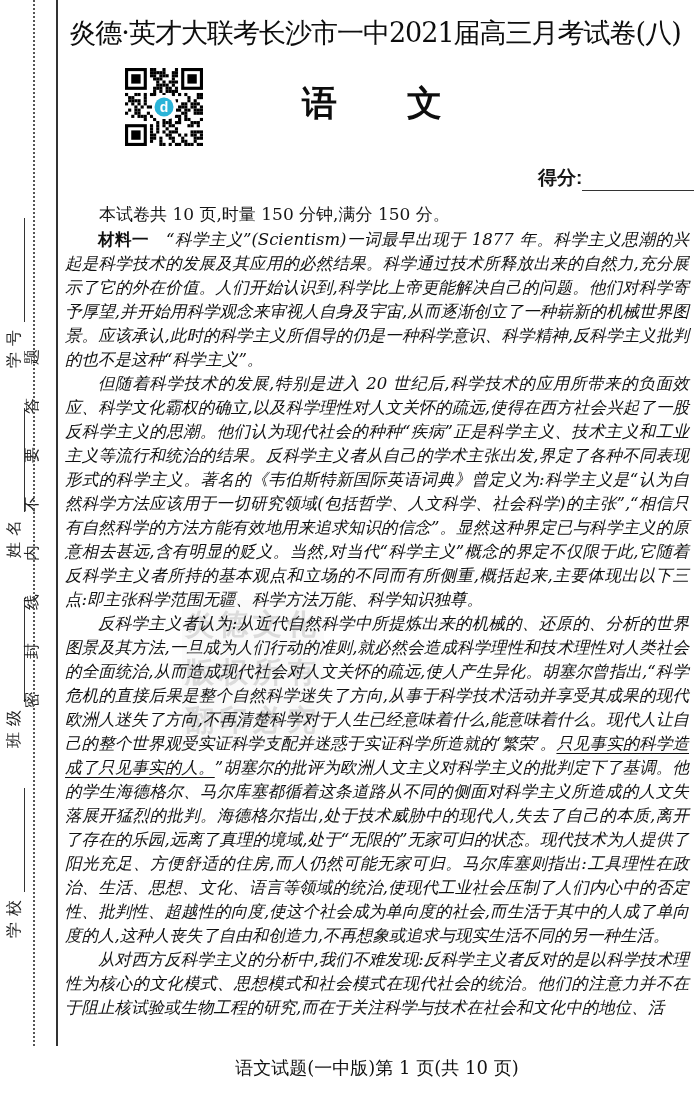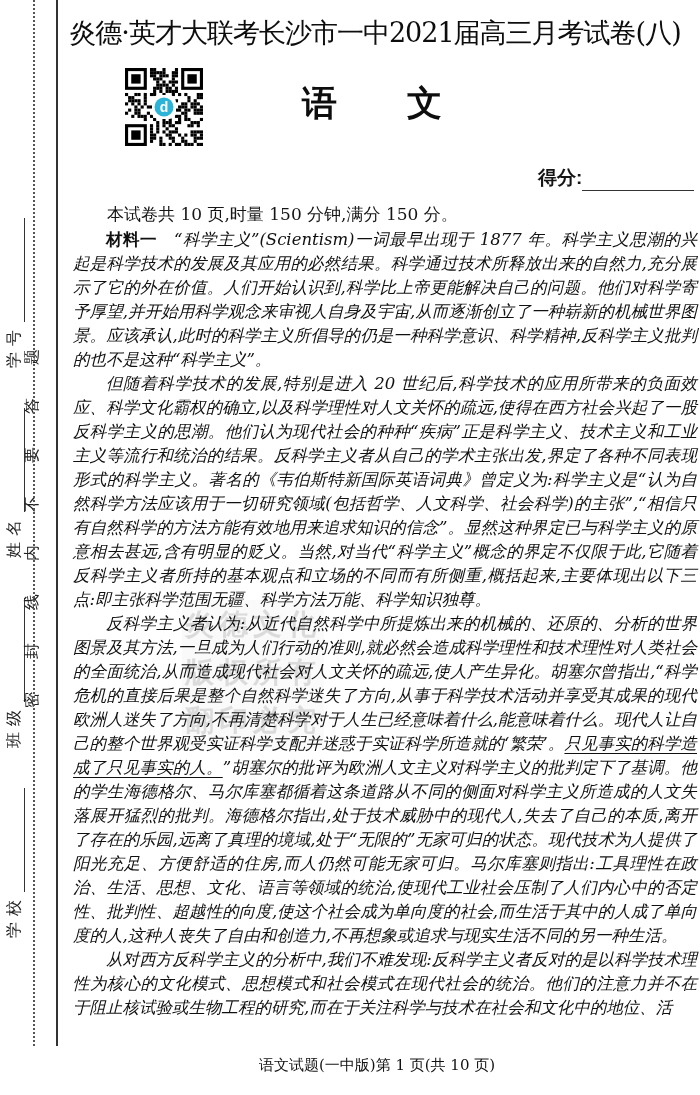--- a/index.html
+++ b/index.html
@@ -36,21 +36,21 @@
   .subject-title {
     position:absolute; left:302px; top:80px;
     font-size:35px; font-weight:bold; color:#0d0d0d;
     font-family:Liberation Serif, serif; white-space:pre;
   }
   .score-box { position:absolute; left:538px; top:165px; font-size:19px; font-weight:bold;
     font-family:"Liberation Sans", sans-serif; white-space:nowrap; }
   .score-blank { display:inline-block; width:112px; height:20px; border-bottom:1.6px solid #333; vertical-align:bottom; }
 
   
-  .content { position:absolute; left:65px; top:202px; width:624px; z-index:2; font-size:17px; line-height:25px;margin-left:8px; }
+  .content { position:absolute; left:65px; top:202px; width:624px; z-index:2; font-size:17px; line-height:25px; }
   .intro { text-indent:2em; }
   .h1 { font-weight:bold; font-family:"Liberation Sans", sans-serif; font-size:17px; }
   .h2 { font-weight:bold; font-family:"Liberation Sans", sans-serif; font-size:17px; text-indent:2em; }
   .instruction { text-indent:2em; }
   .body-para {
     margin:0; text-indent:2em; text-align:justify;
     font-size:16.5px; line-height:24px; font-style:italic;
     font-family:"DejaVu Serif", serif; color:#101010;
   }
   .seg-bold { font-weight:bold; font-style:normal; font-family:"Liberation Sans", sans-serif; }
@@ -60,21 +60,21 @@
   .watermark {
     position:absolute; left:182px; top:600px; width:142px; height:148px; z-index:1;
     text-align:center; font-size:29px; font-weight:bold; letter-spacing:5px; line-height:48px;
     color:rgba(110,110,110,0.22); background:rgba(0,0,0,0.02);
     font-family:Liberation Sans, sans-serif; pointer-events:none;
   }
 
   
   .footer {
     position:absolute; top:1056px; left:65px; width:624px; text-align:center;
-    font-size:15px; color:#111; z-index:2;
+    font-size:18px; color:#111; z-index:2;
   }
 </style>
 </head>
 <body>
 
 <div class="seal-fields" id="seal-fields">
     <span class="seal-group">
       <span>学校</span>
       <span class="seal-blank"></span>
     </span>

